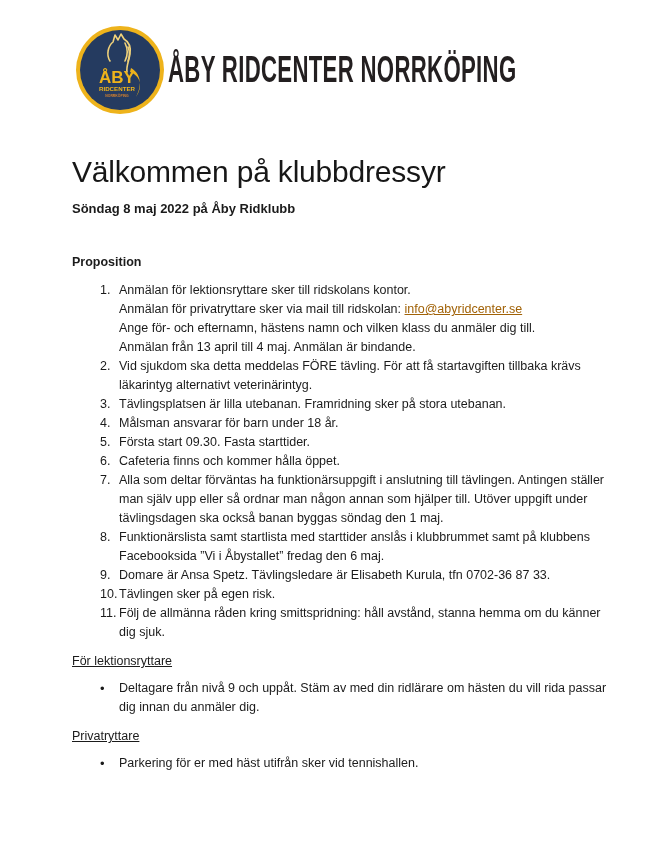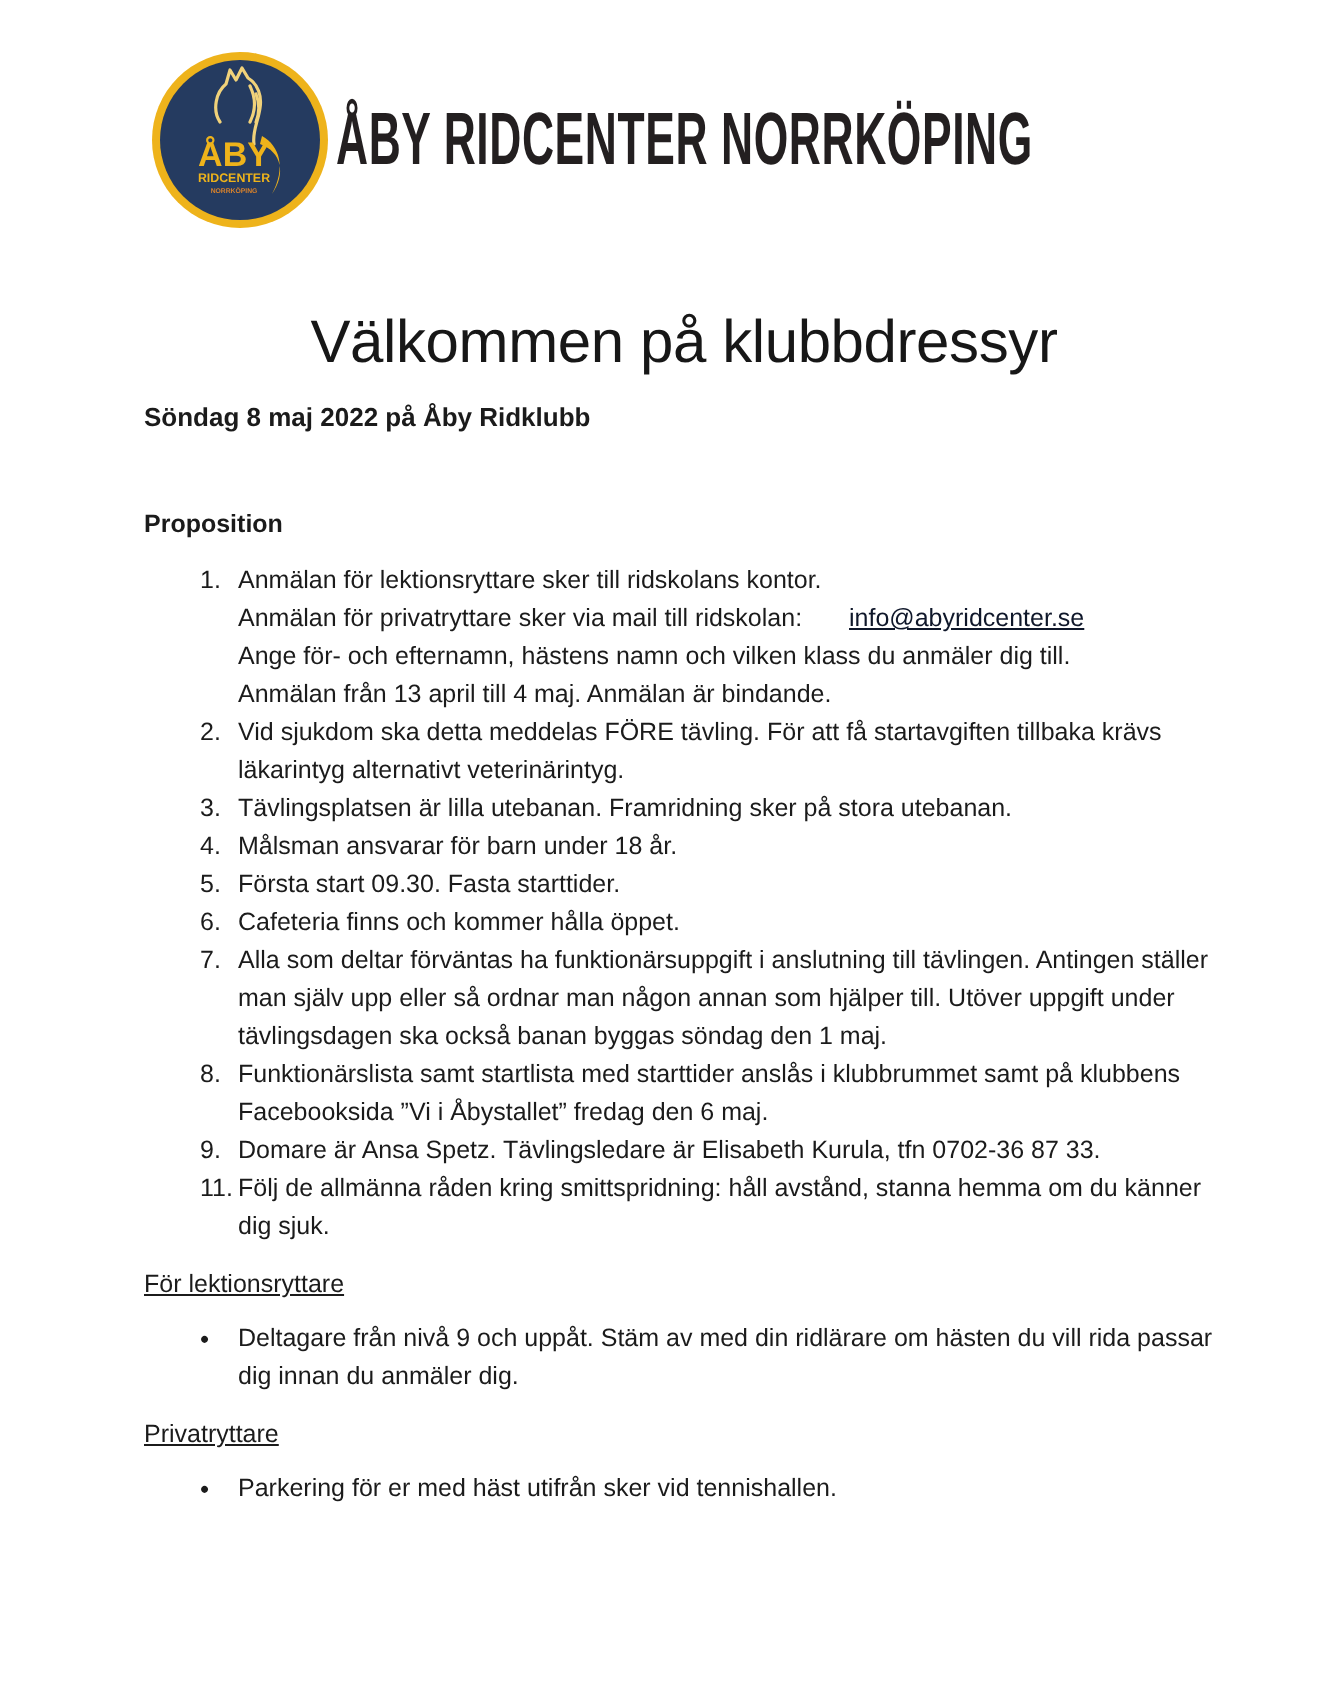--- a/index.html
+++ b/index.html
@@ -41,45 +41,43 @@
     top: 153px;
     left: 72px;
     width: 540px;
   }
   .title {
     font-size: 30px;
     font-weight: 400;
     letter-spacing: -0.2px;
     color: #171717;
     line-height: 38px;
-    text-align: center;
   }
   .subtitle {
     margin-top: 9px;
     font-size: 13px;
     font-weight: 700;
     line-height: 17px;
   }
   .prop-heading {
     margin-top: 36px;
     font-size: 12.5px;
     font-weight: 700;
     line-height: 19px;
   }
 
   .olist { margin-top: 9px; }
   .li { display: flex; font-size: 12.5px; line-height: 19px; }
   .num { flex: none; width: 19px; margin-left: 28px; }
   .li-body { flex: 1; min-width: 0; }
 
   a.email-link {
-    color: #0f172a;
+    color: #a16207;
     text-decoration: underline;
     cursor: pointer;
-    margin-left: 20px;
   }
 
   .sec-heading {
     margin-top: 10px;
     font-size: 12.5px;
     font-weight: 400;
     line-height: 19px;
     text-decoration: underline;
     width: max-content;
   }
@@ -165,20 +163,24 @@
       <div class="li">
         <span class="num">8.</span>
         <div class="li-body">Funktionärslista samt startlista med starttider anslås i klubbrummet samt på klubbens Facebooksida ”Vi i Åbystallet” fredag den 6 maj.</div>
       </div>
 
       <div class="li">
         <span class="num">9.</span>
         <div class="li-body">Domare är Ansa Spetz. Tävlingsledare är Elisabeth Kurula, tfn 0702-36 87 33.</div>
       </div>
 
+      <div class="li">
+        <span class="num">10.</span>
+        <div class="li-body">Tävlingen sker på egen risk.</div>
+      </div>
 
       <div class="li">
         <span class="num">11.</span>
         <div class="li-body">Följ de allmänna råden kring smittspridning: håll avstånd, stanna hemma om du känner dig sjuk.</div>
       </div>
 
 
     </div>
 
     <p class="sec-heading">För lektionsryttare</p>

